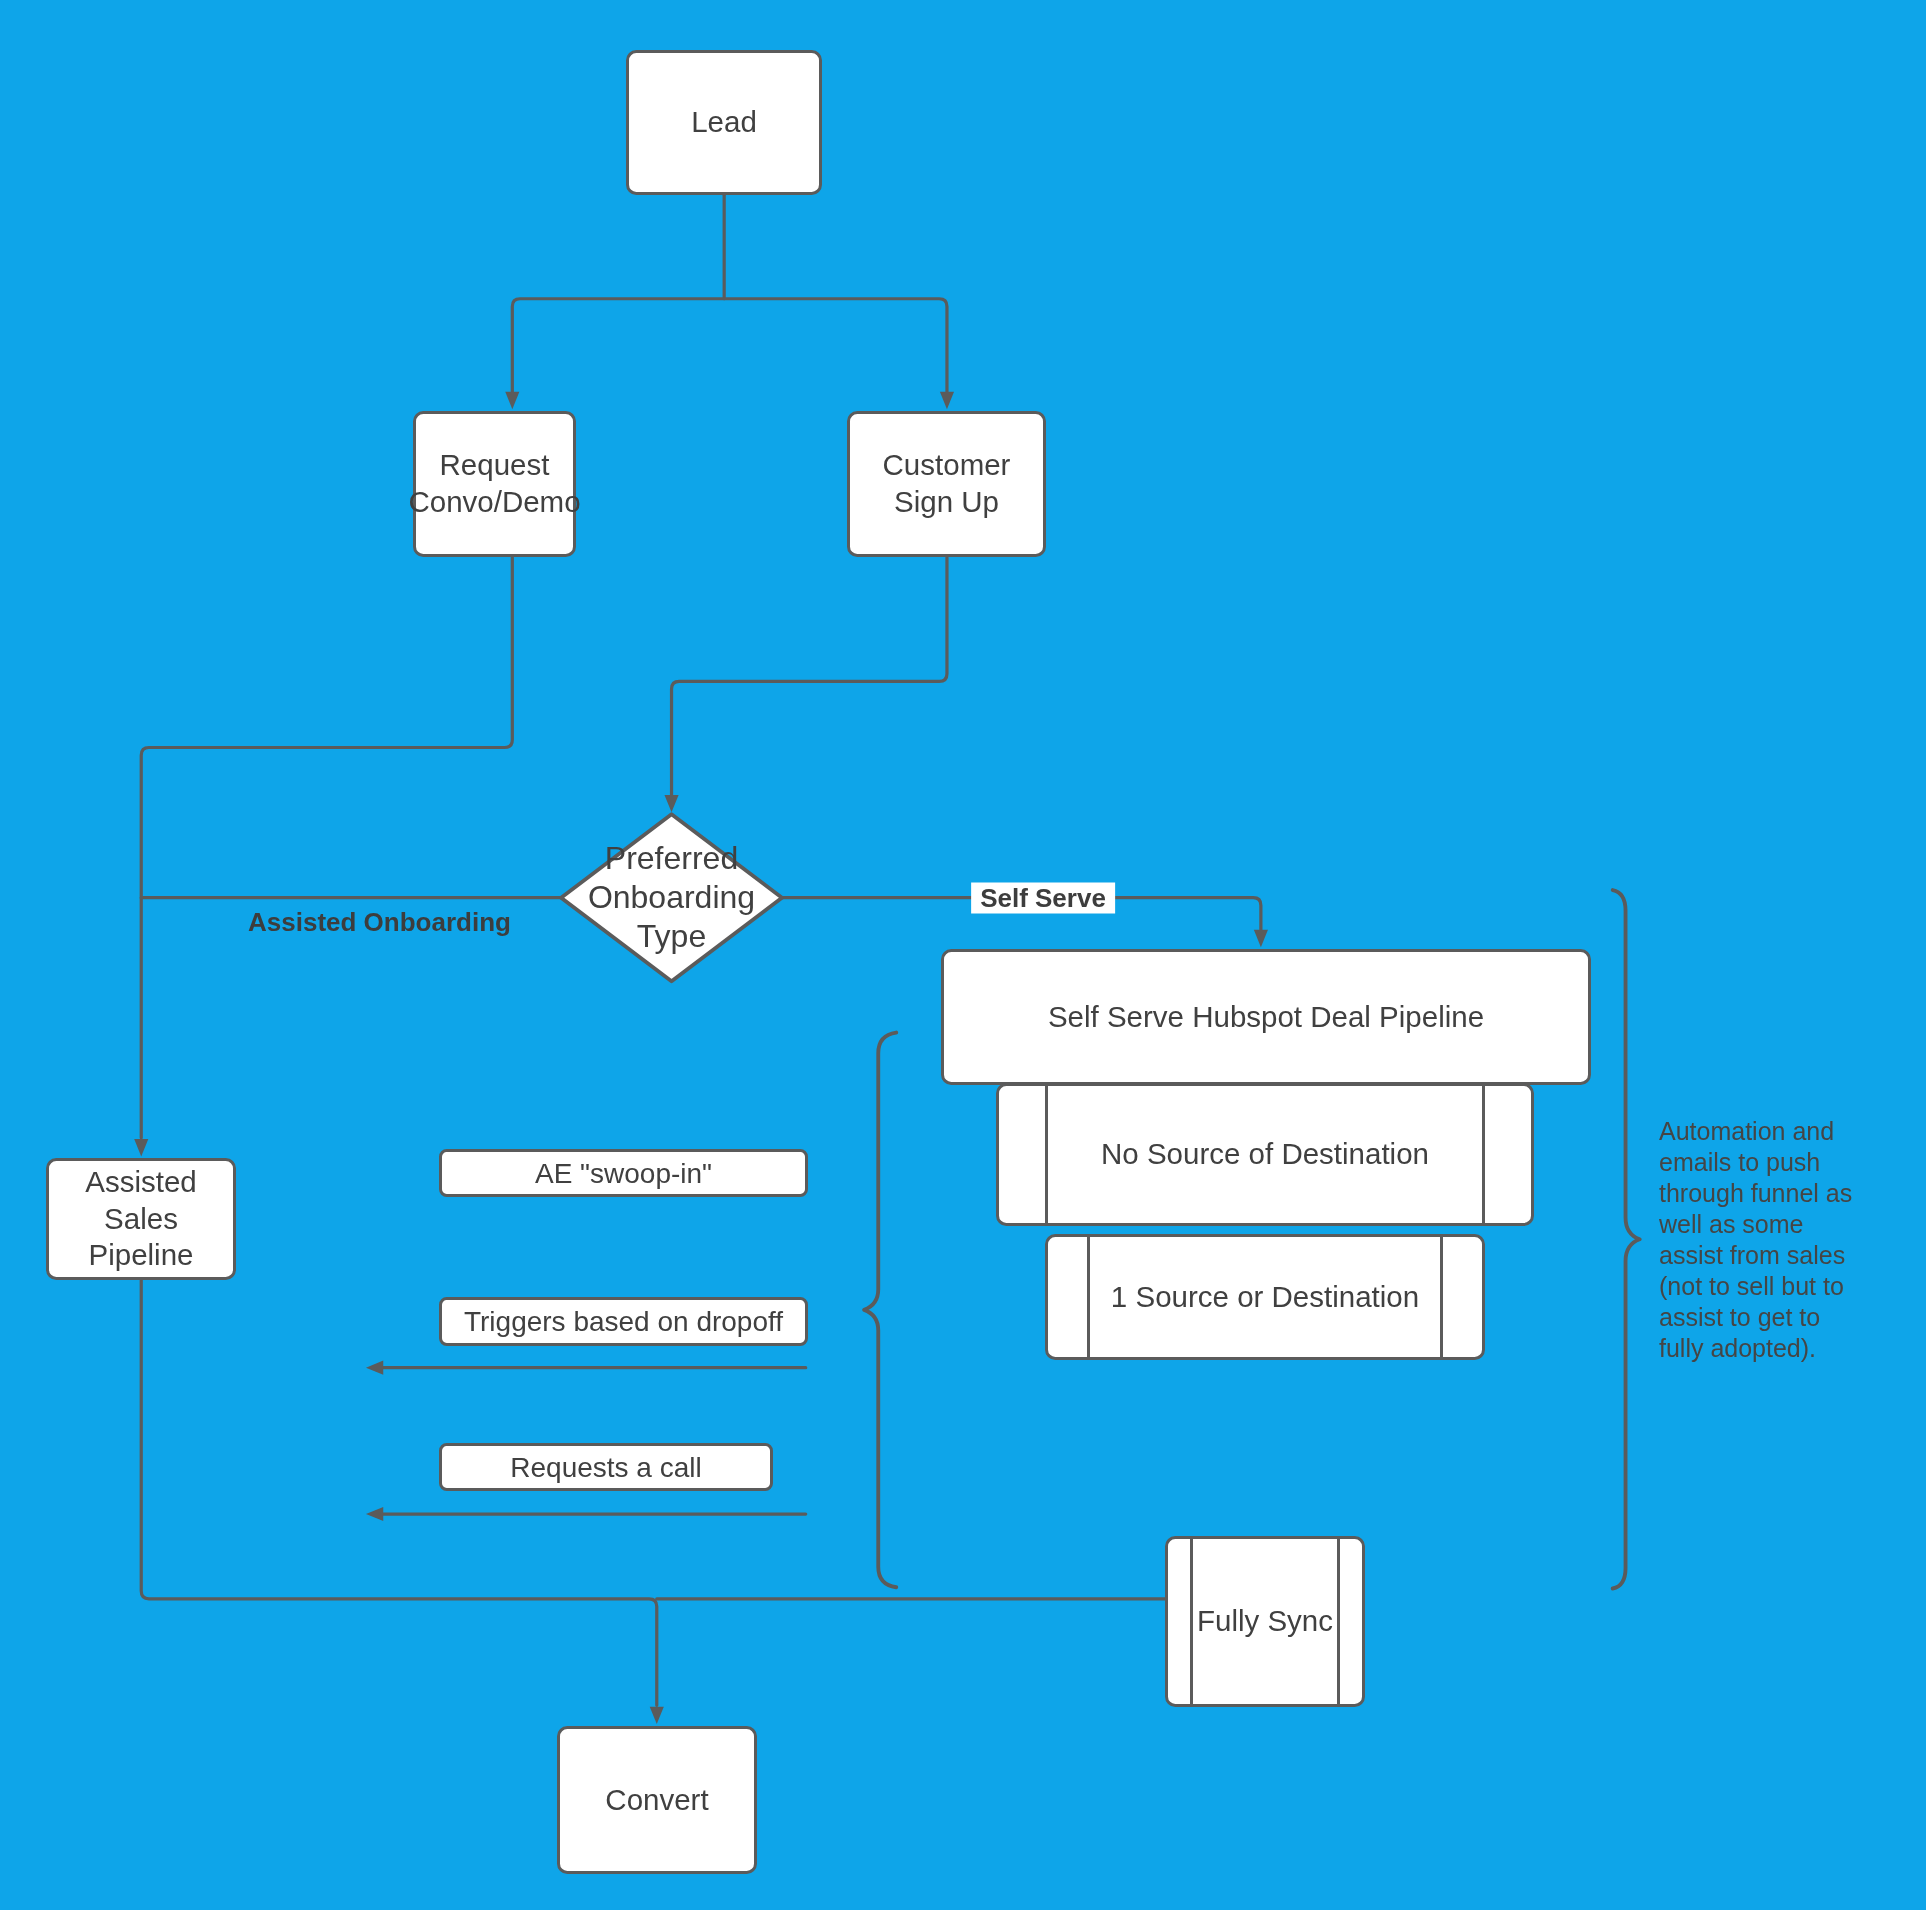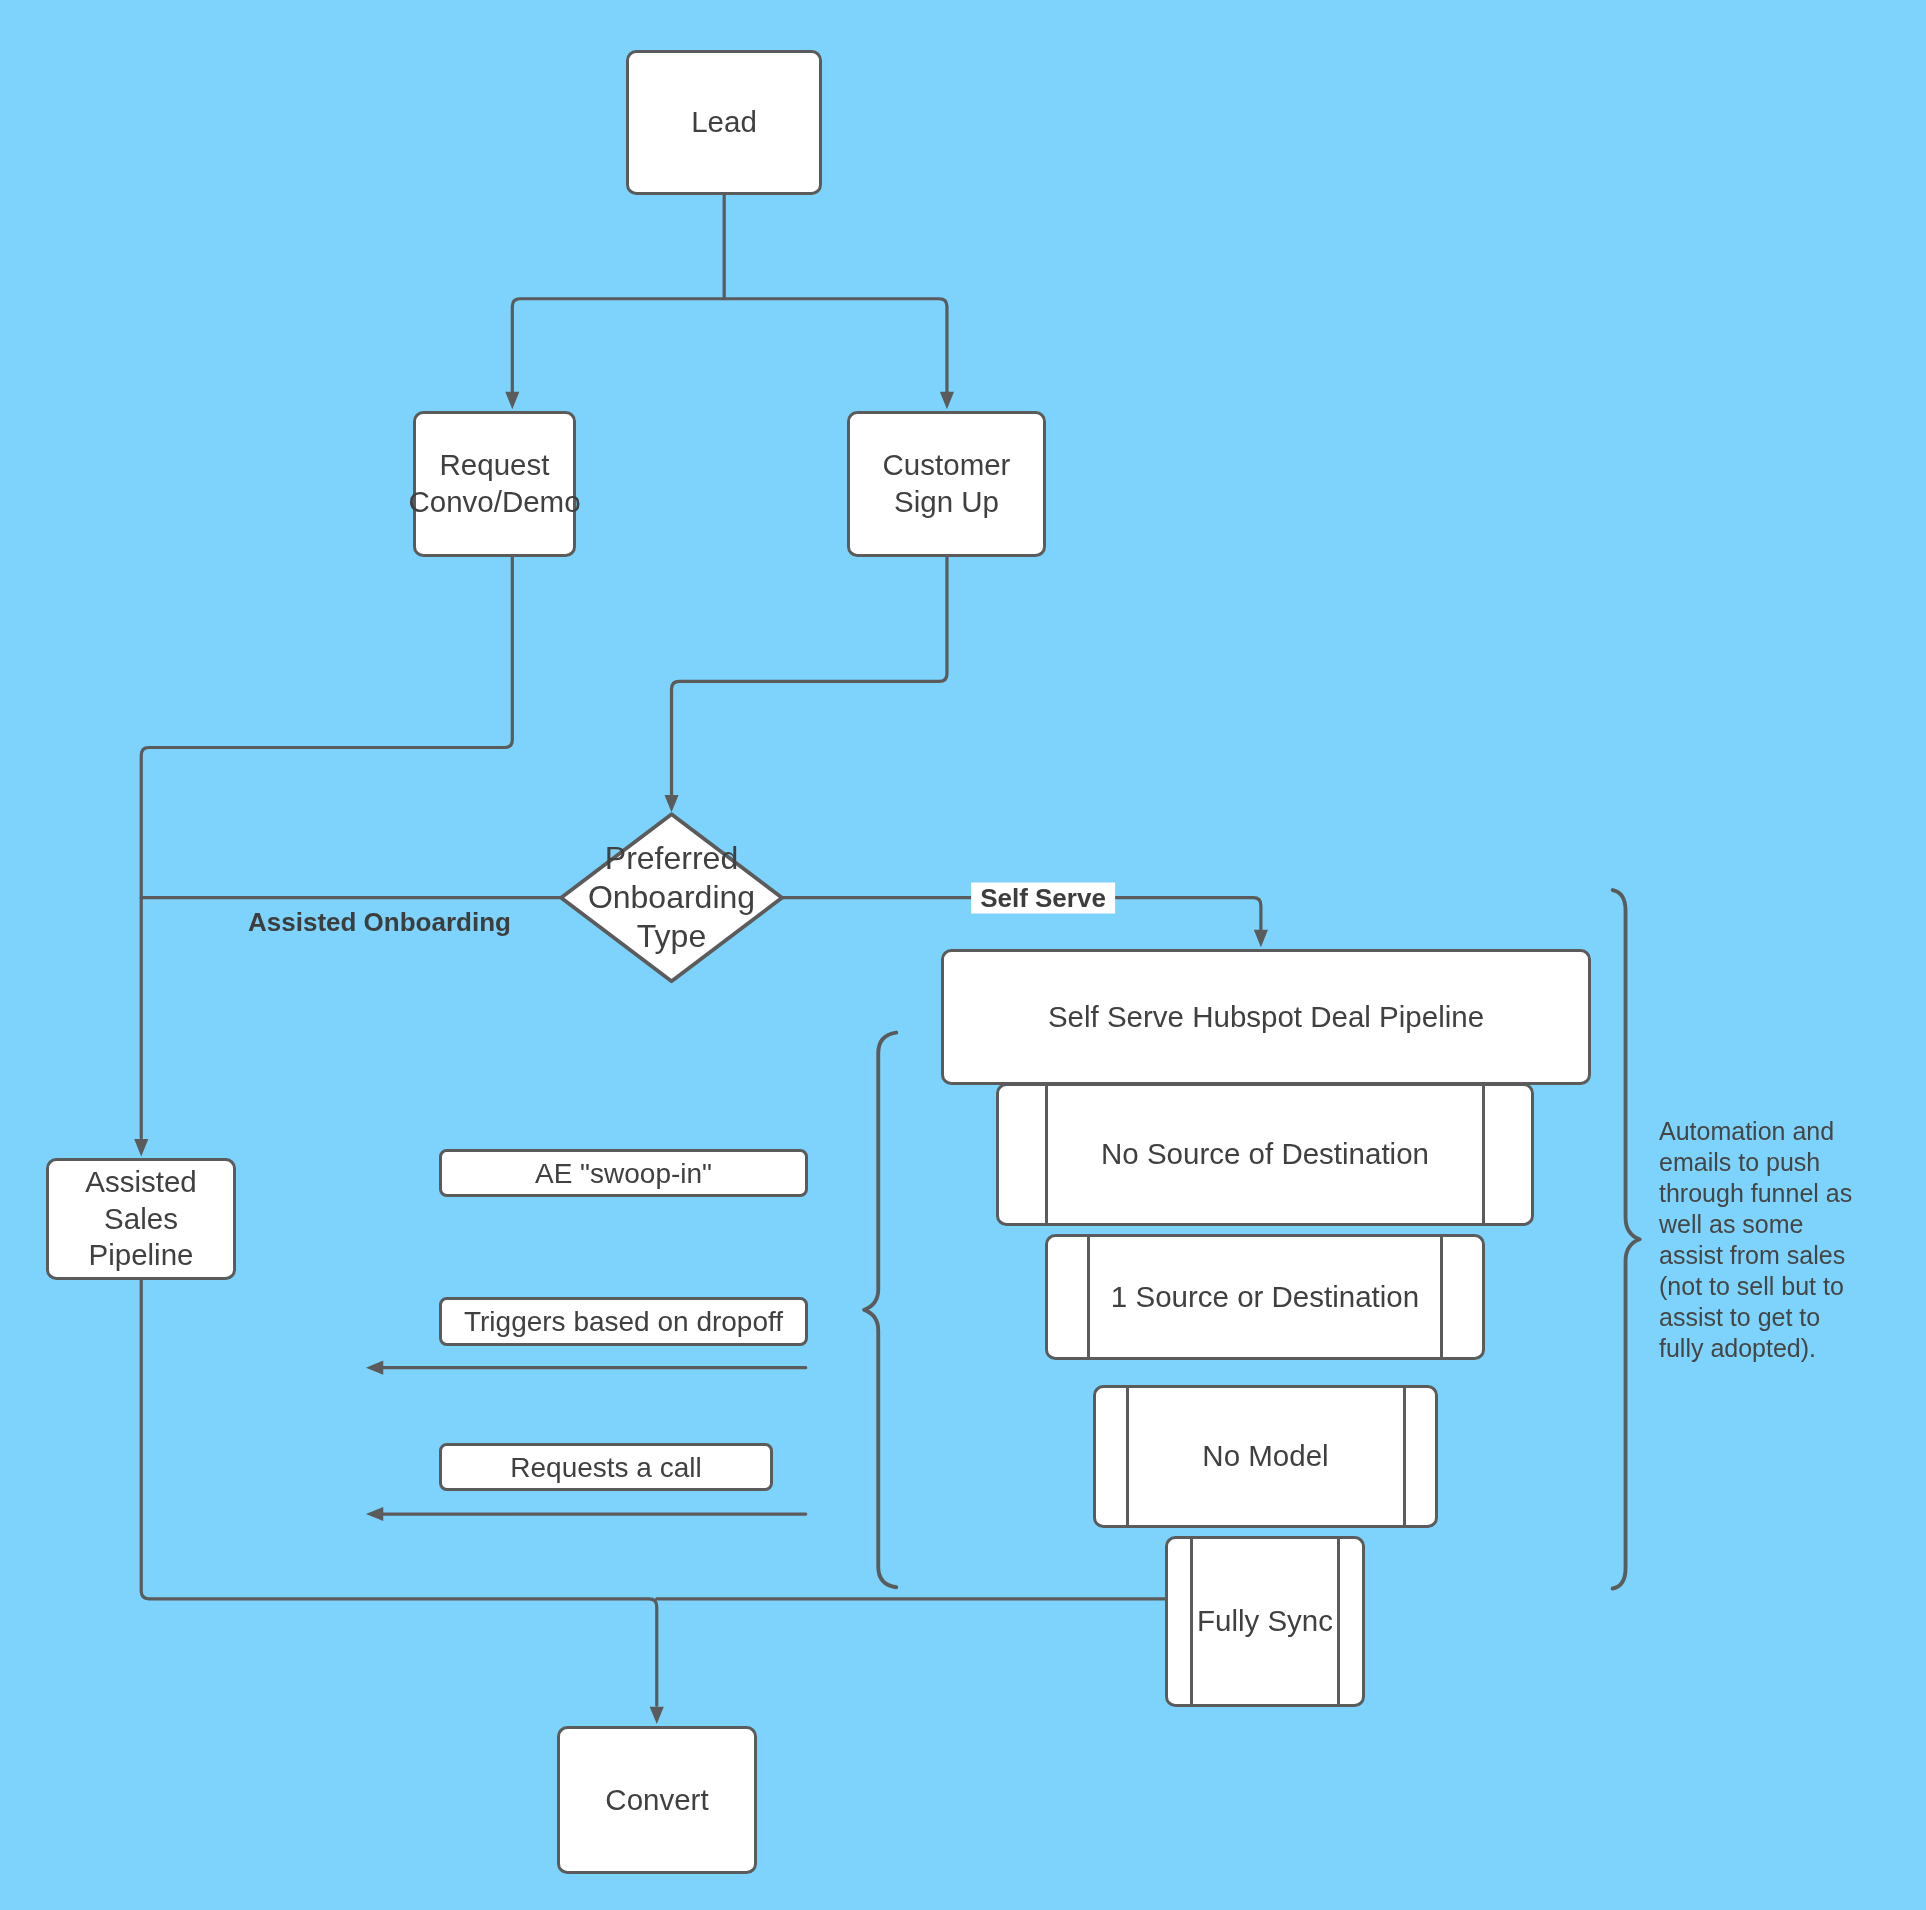--- a/index.html
+++ b/index.html
@@ -1,17 +1,17 @@
 <!DOCTYPE html>
 <html style="font-size:10.3px"><head>
 <meta charset="utf-8">
 <style>
   html,body{margin:0;padding:0;background:#ffffff;}
   body{font-family:"Liberation Sans", sans-serif;}
-  #canvas{position:relative;width:1926px;height:1911px;background:#7dd3fc;overflow:hidden;}
+  #canvas{position:relative;width:1926px;height:1911px;background:#0ea5e9;overflow:hidden;}
   #wires{position:absolute;left:0;top:0;width:1926px;height:1911px;}
   .node{
     position:absolute;box-sizing:border-box;background:#fff;
     border:3.9px solid #5b5b5b;border-radius:10.3px;
     display:flex;align-items:center;justify-content:center;text-align:center;
     color:#404040;font-size:29.5px;line-height:1.25;white-space:pre-line;
   }
   .node .bar{position:absolute;top:0;bottom:0;width:0;border-left:3.2px solid #5b5b5b;}
   .diamond-text{
     position:absolute;display:flex;align-items:center;justify-content:center;text-align:center;
@@ -98,25 +98,20 @@
     <span class="bar" style="right:46px;"></span>
     <span>No Source of Destination</span>
   </div>
 
   <div class="node" style="left:1045px;top:1234px;width:440px;height:126px;">
     <span class="bar" style="left:39px;"></span>
     <span class="bar" style="right:39px;"></span>
     <span>1 Source or Destination</span>
   </div>
 
-  <div class="node" style="left:1093px;top:1385px;width:345px;height:143px;">
-    <span class="bar" style="left:29.5px;"></span>
-    <span class="bar" style="right:29.5px;"></span>
-    <span>No Model</span>
-  </div>
 
   <div class="node" style="left:1165px;top:1536px;width:200px;height:171px;">
     <span class="bar" style="left:22px;"></span>
     <span class="bar" style="right:22px;"></span>
     <span>Fully Sync</span>
   </div>
 
   <div class="node" style="left:557px;top:1726px;width:200px;height:148px;">Convert</div>
 
   <div class="edge-label" style="left:248px;top:907px;">Assisted Onboarding</div>

